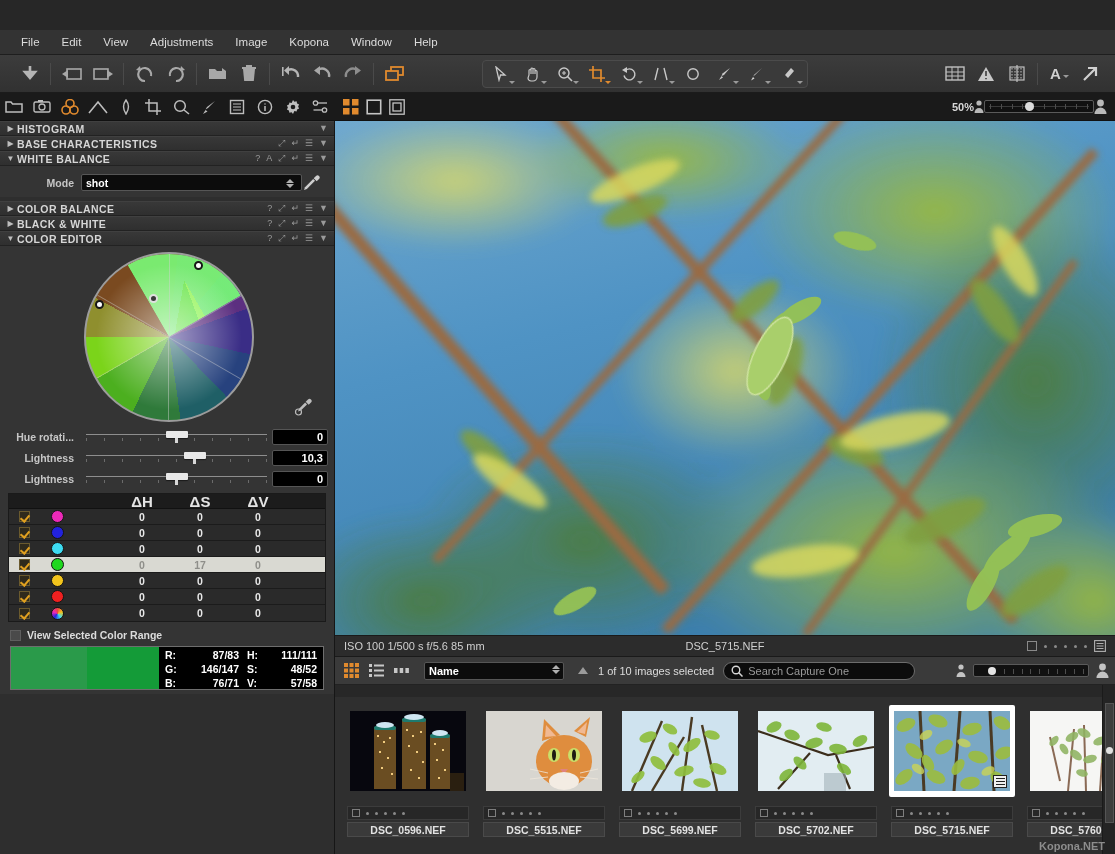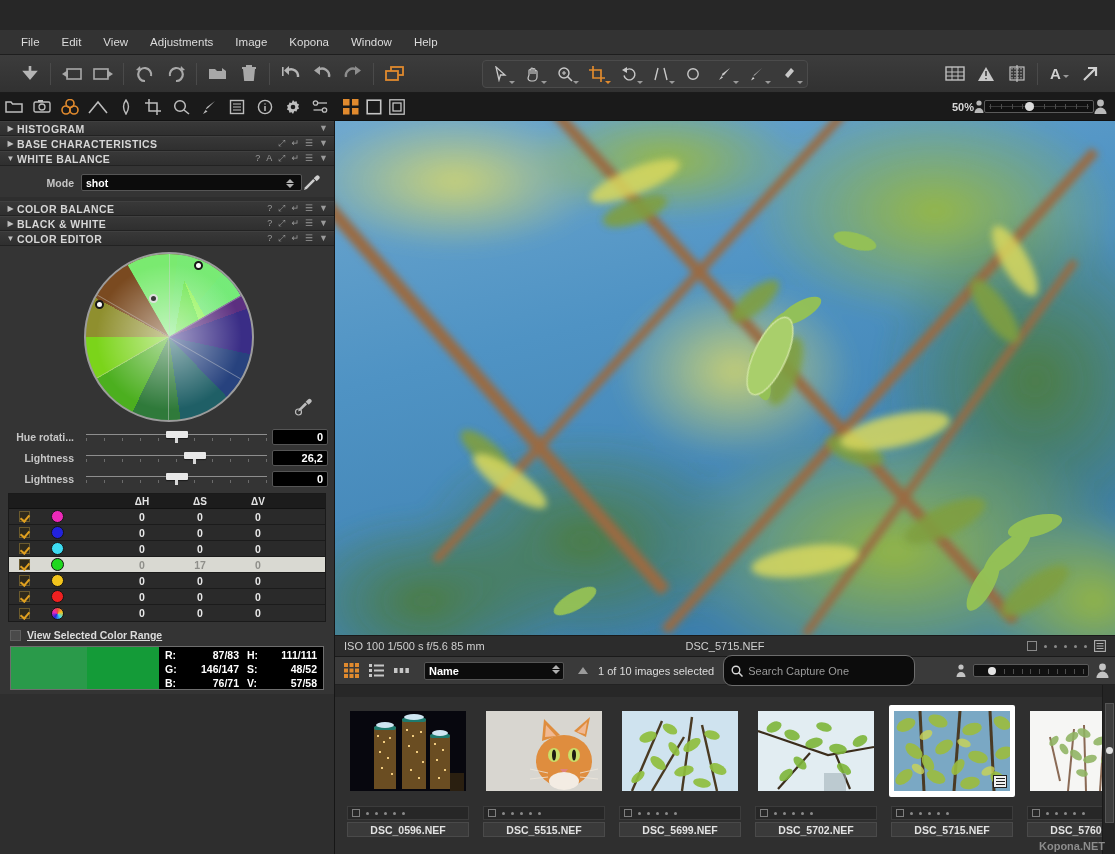--- a/index.html
+++ b/index.html
@@ -166,36 +166,36 @@
   .wheel .spokes{position:absolute;inset:0;border-radius:50%;}
   .wheel .spokes i{position:absolute;left:50%;top:50%;width:50%;height:1px;background:rgba(210,210,210,.45);
     transform-origin:0 0;}
   .handle{position:absolute;width:9px;height:9px;border-radius:50%;background:#fff;border:2px solid #171717;}
   .picker-ico{position:absolute;right:22px;top:150px;}
 
   
   .ctable{margin:4px 8px 0 8px;border:1px solid #1a1a1a;background:#242424;}
   .chead{display:flex;height:15px;background:#1c1c1c;border-bottom:1px solid #111;align-items:center;}
   .chead .c1{width:30px;} .chead .c2{width:36px;} .chead .c3{width:38px;}
-  .chead .cv{width:58px;text-align:center;color:#e4e4e4;font-size:10px;font-weight:bold;}
+  .chead .cv{width:58px;text-align:center;color:#e4e4e4;font-size:15px;font-weight:bold;}
   .crow{display:flex;height:16px;align-items:center;border-bottom:1px solid #1b1b1b;background:#2a2a2a;}
   .crow.sel{background:#d9d9d2;}
   .crow .c1{width:30px;display:flex;justify-content:center;}
   .crow .c2{width:36px;display:flex;justify-content:center;}
   .crow .c3{width:38px;}
   .crow .cv{width:58px;text-align:center;color:#e8e8e8;font-size:10.5px;font-weight:bold;}
   .crow.sel .cv{color:#8f8f8a;}
   .chk{width:11px;height:11px;border:1px solid #6a5a2e;background:#2f2a1c;position:relative;}
   .chk:after{content:"";position:absolute;left:2px;top:1px;width:4px;height:7px;
     border:solid #e0a020;border-width:0 2px 2px 0;transform:rotate(40deg);}
   .dot{width:13px;height:13px;border-radius:50%;border:1px solid #141414;}
 
   .vsel{display:flex;align-items:center;gap:6px;padding:7px 10px 5px 10px;}
   .vsel .box{width:11px;height:11px;background:#4a4a4a;border:1px solid #5e5e5e;}
-  .vsel .t{color:#dcdcdc;font-size:10.5px;font-weight:bold;text-decoration:underline;}
+  .vsel .t{color:#dcdcdc;font-size:10.5px;font-weight:bold;}
 
   .swatchbar{
     margin:0 10px;height:44px;border:1px solid #6e6e6e;display:flex;background:#000;
   }
   .swatchbar .a{width:80px;background:#2a9a4a;}
   .swatchbar .b{width:75px;background:#149b38;}
   .swatchbar .vals{flex:1;display:flex;padding:2px 6px 0 6px;color:#fff;font-size:10.5px;font-weight:bold;}
   .vals .col{display:flex;flex-direction:column;gap:1px;}
   .vals .ln{display:flex;gap:4px;line-height:13px;}
   .vals .k{width:14px;}
@@ -224,21 +224,21 @@
   .bb-icos{display:flex;align-items:center;gap:8px;padding-left:8px;}
   .bbsel{width:17px;height:17px;display:flex;align-items:center;justify-content:center;}
   .sortbox{
     width:140px;height:18px;margin-left:14px;background:#0c0c0c;border:1px solid #565656;border-radius:2px;
     display:flex;align-items:center;padding:0 4px;color:#fff;font-size:11px;font-weight:bold;position:relative;
   }
   .sortarrow{margin-left:10px;width:0;height:0;border-left:5px solid transparent;border-right:5px solid transparent;
     border-bottom:7px solid #9b9b9b;}
   .selcount{color:#dcdcdc;font-size:11px;margin-left:10px;}
   .searchbox{
-    width:192px;height:31px;margin-left:9px;background:#0c0c0c;border:1px solid #6d6d6d;border-radius:9px;
+    width:192px;height:18px;margin-left:9px;background:#0c0c0c;border:1px solid #6d6d6d;border-radius:9px;
     display:flex;align-items:center;padding:8px 7px;gap:5px;
   }
   .searchbox .ph{color:#9a9a9a;font-size:11px;}
   .bb-right{margin-left:auto;display:flex;align-items:center;gap:7px;padding-right:6px;}
   .bslider{width:116px;height:13px;border:1px solid #5a5a5a;border-radius:2px;background:#111;position:relative;}
   .bslider .bt{position:absolute;left:14px;top:2px;width:8px;height:8px;border-radius:50%;background:#e4e4e4;}
   .bslider .bticks{position:absolute;left:30px;right:4px;top:4px;display:flex;justify-content:space-between;}
   .bslider .bticks i{width:1px;height:5px;background:#4d4d4d;}
 
   
@@ -738,21 +738,21 @@
               <i></i>
               <i></i>
               <i></i>
               <i></i>
               <i></i>
               <i></i>
               <i></i>
             </div>
           <div class="knob" style="left:60%"></div>
         </div>
-        <div class="valbox">26,2</div>
+        <div class="valbox">10,3</div>
       </div>
       <div class="row">
         <div class="lbl">Lightness</div>
         <div class="slider">
           <div class="line"></div>
           <div class="ticks">
               <i></i>
               <i></i>
               <i></i>
               <i></i>

